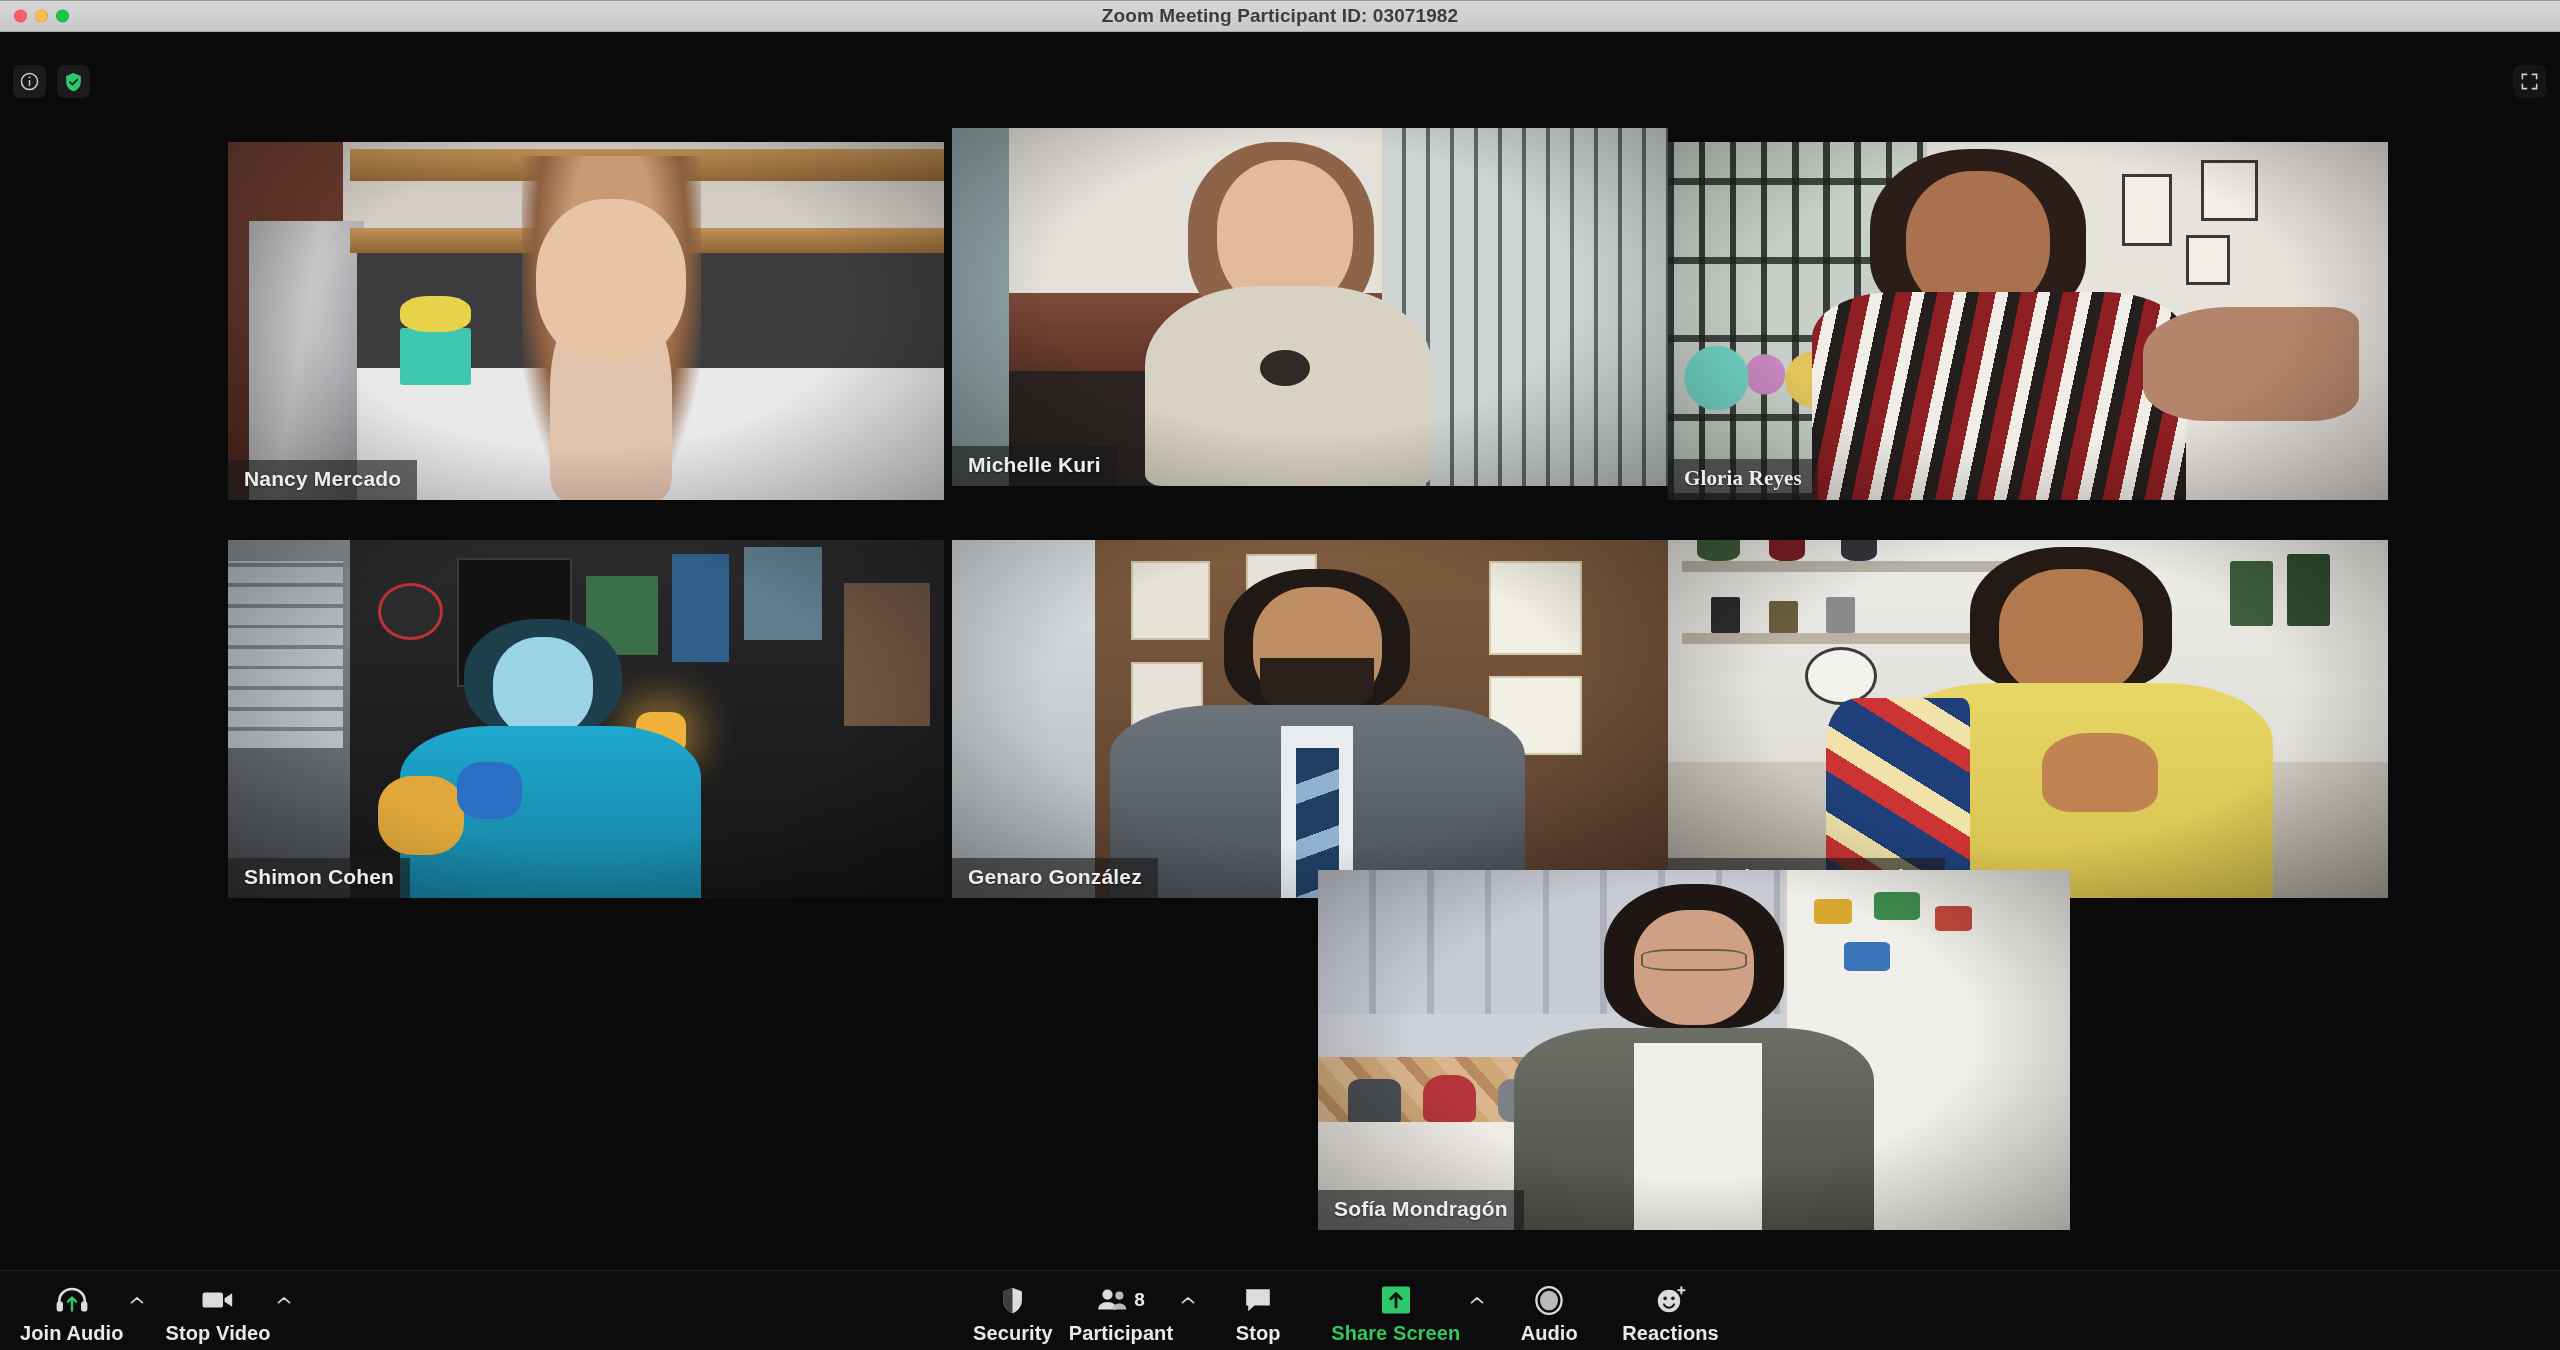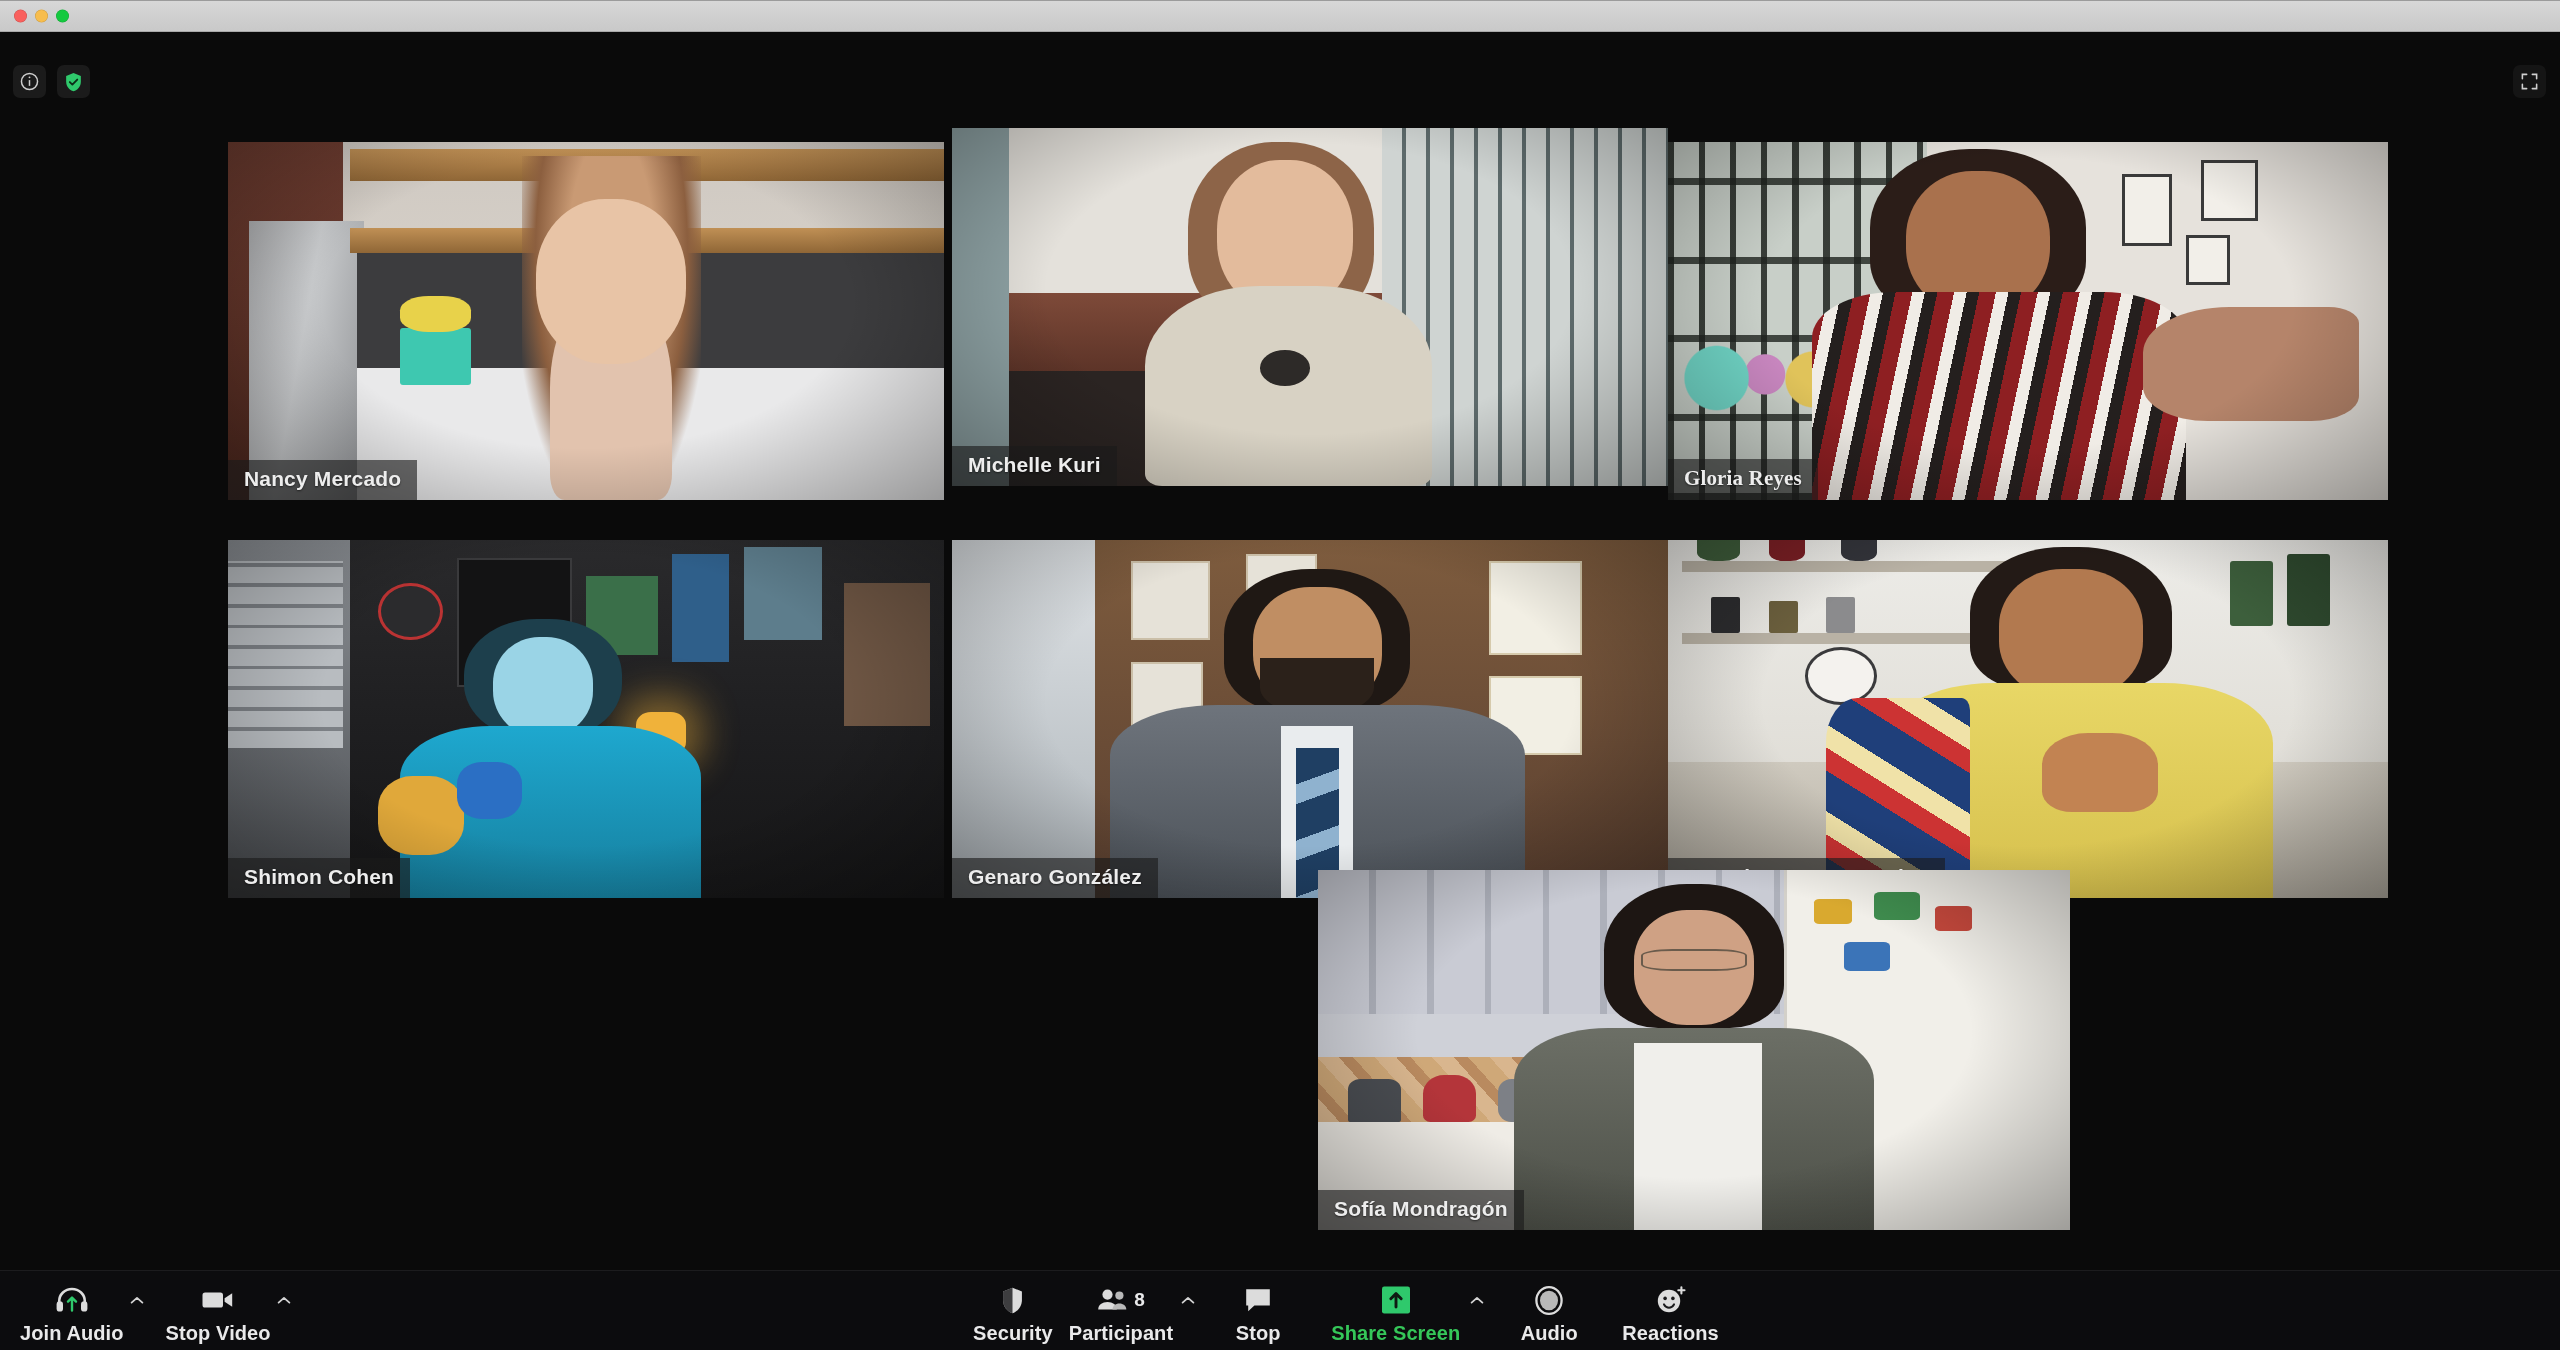--- a/index.html
+++ b/index.html
@@ -83,20 +83,21 @@
 </head>
 <body>
 
 <div id="titlebar">
   <div class="topline"></div>
   <div class="traffic">
     <span class="tl red"></span>
     <span class="tl yellow"></span>
     <span class="tl green"></span>
   </div>
+  <div id="window-title">Zoom Meeting Participant ID: 03071982</div>
 </div>
 
 <div id="meeting">
 
   <div id="topleft-controls">
     <div class="chip">
       <svg width="21" height="21" viewBox="0 0 24 24" fill="none" stroke="#cfcfcf" stroke-width="1.7">
         <circle cx="12" cy="12" r="9.2"></circle>
         <line x1="12" y1="10.4" x2="12" y2="17"></line>
         <circle cx="12" cy="7.2" r="1.05" fill="#cfcfcf" stroke="none"></circle>

